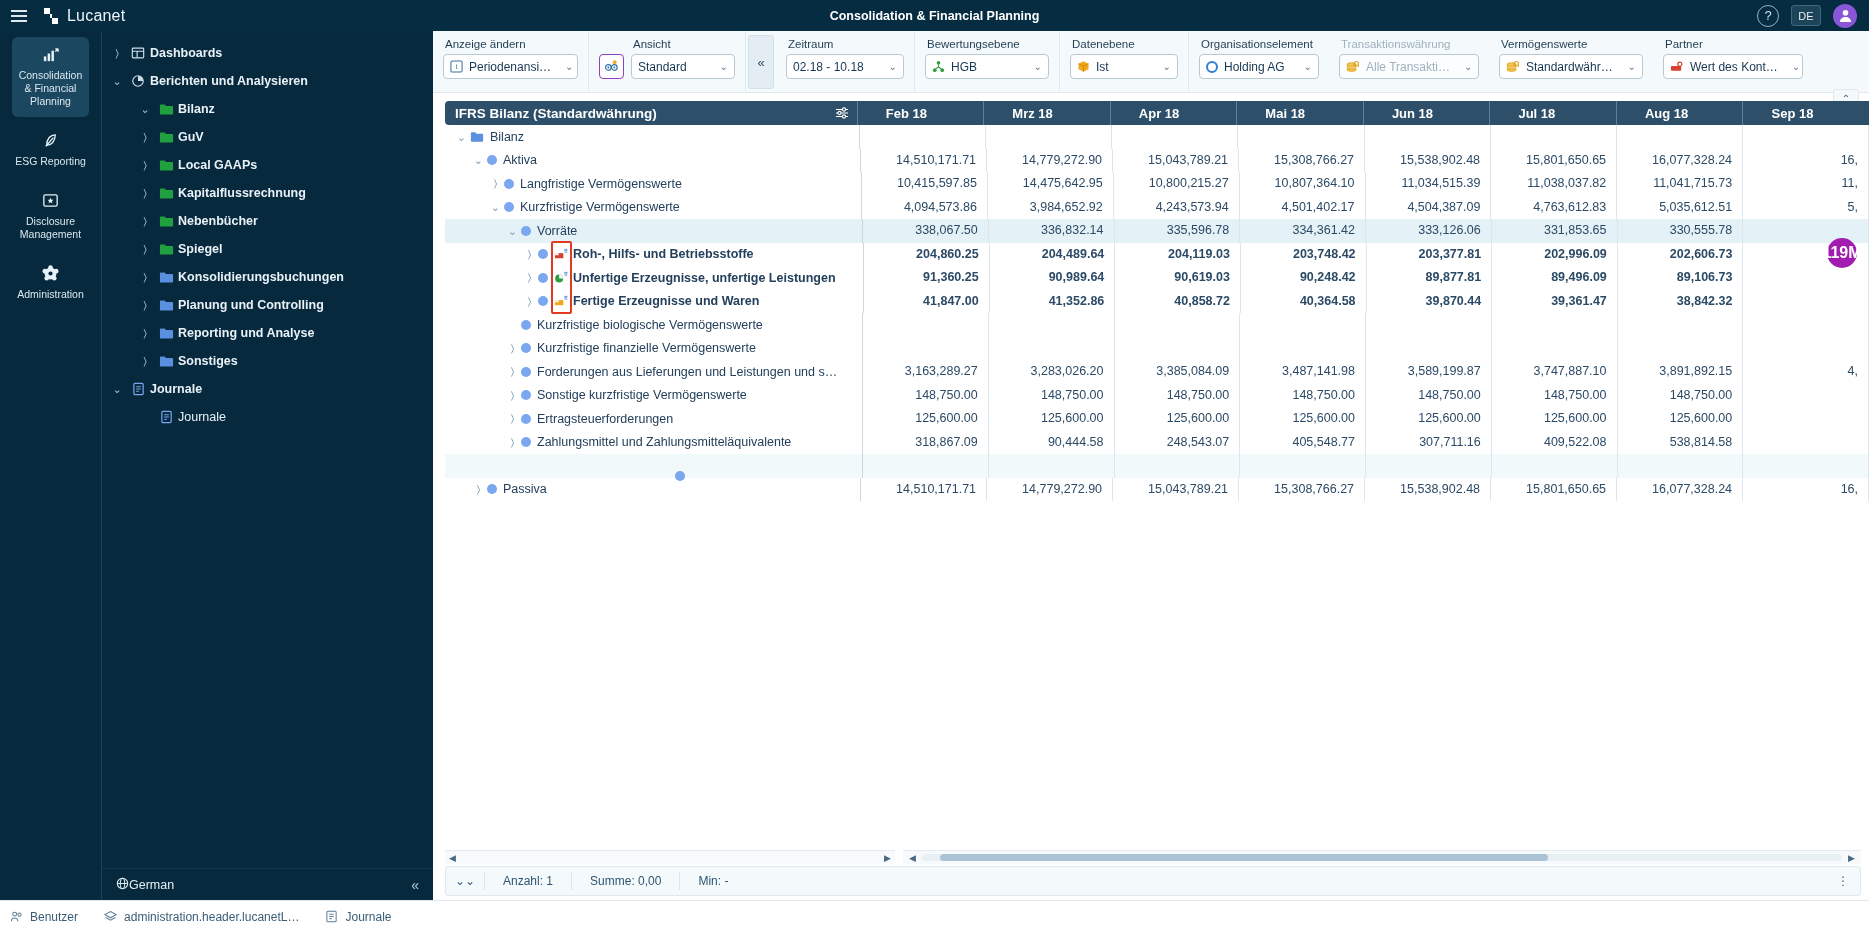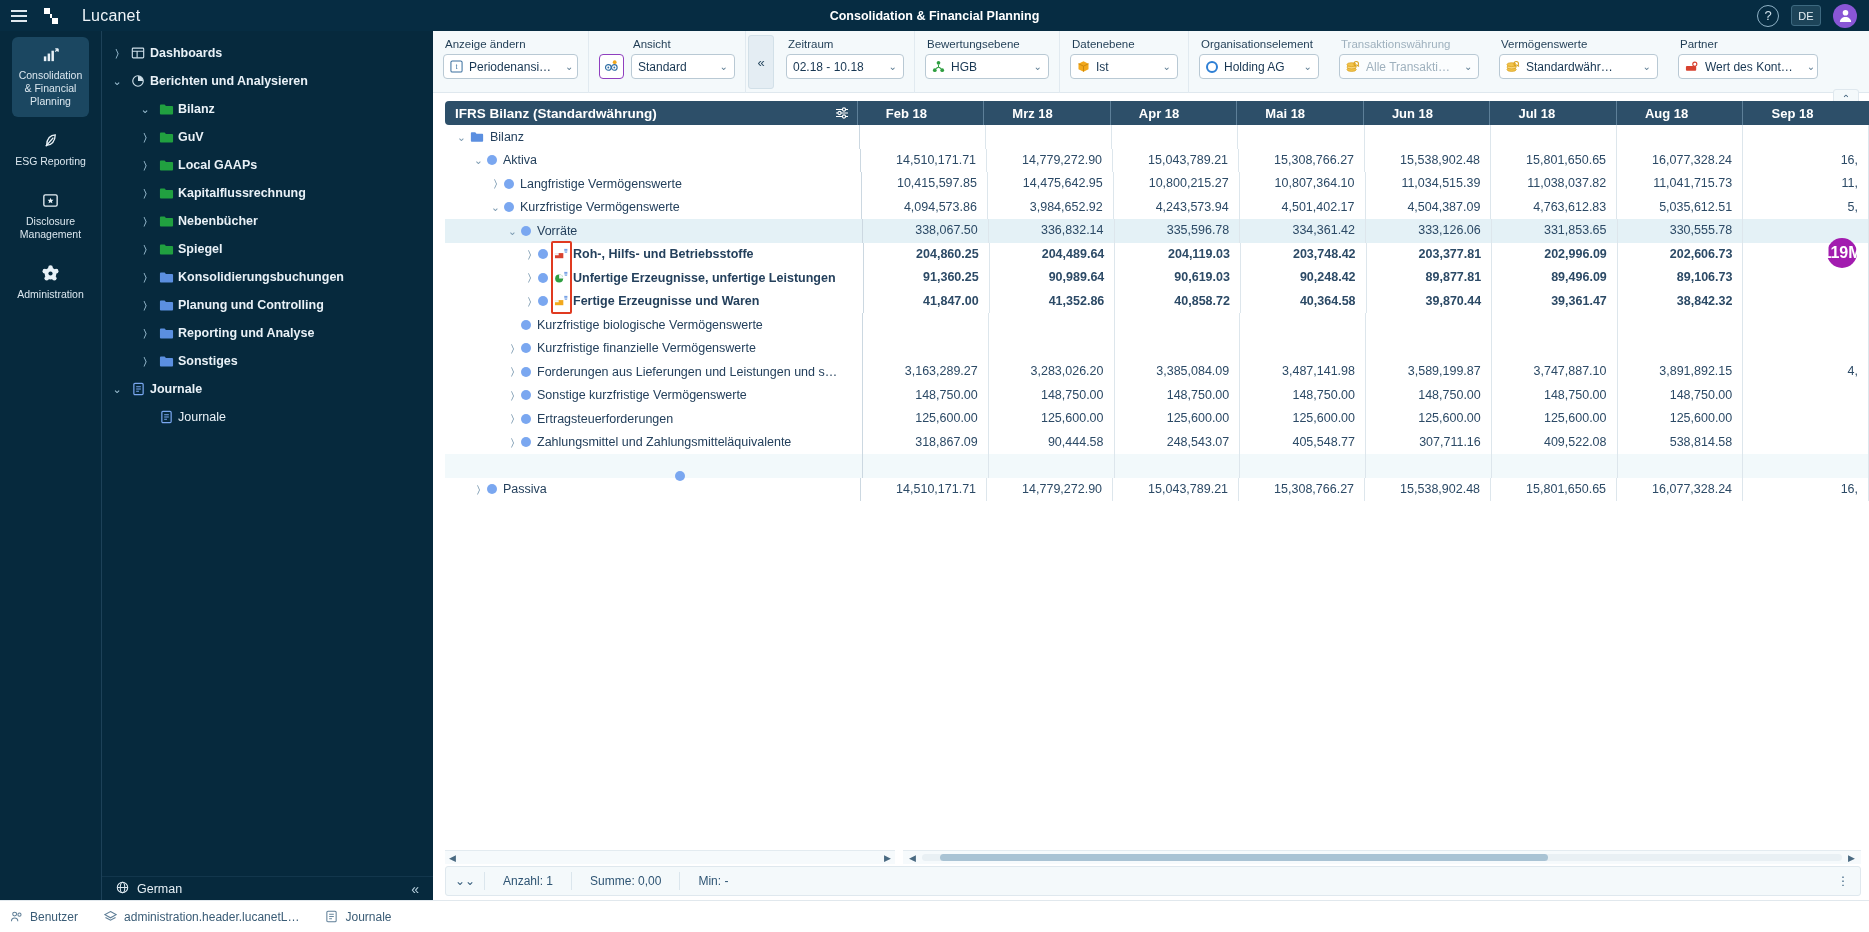--- a/index.html
+++ b/index.html
@@ -11,21 +11,21 @@
   }
   body { position: relative; }
 
   
   .topbar {
     position: absolute; top: 0; left: 0; width: 1869px; height: 31px;
     background: #062c42; color: #fff; display: flex; align-items: center;
   }
   .topbar .hamburger { width: 38px; display:flex; align-items:center; justify-content:center; cursor:pointer; }
   .topbar .hamburger span { display:block; width:16px; height:2px; background:#dfe8ee; box-shadow:0 5px 0 #dfe8ee, 0 -5px 0 #dfe8ee; }
-  .brand { display: flex; align-items: center; gap: 22px; margin-left: 4px; }
+  .brand { display: flex; align-items: center; gap: 7px; margin-left: 4px; }
   .brand .logo {
     width: 18px; height: 18px; position: relative;
   }
   .brand .logo svg { display:block; }
   .brand .name { font-size: 16px; letter-spacing: .2px; color:#eef4f8; }
   .topbar .title {
     position:absolute; left:0; right:0; text-align:center; font-size: 12.5px;
     font-weight: 700; color: #ffffff; pointer-events:none;
   }
   .topbar .right { margin-left:auto; display:flex; align-items:center; gap:12px; padding-right:12px; }
@@ -73,22 +73,22 @@
   .nav-row .nlabel { font-weight:700; white-space:nowrap; }
   .nav-row.leaf .nlabel { font-weight:400; }
   .nav-row .nlabel.sel {
     background:#20536e; border:1px solid #3e7592; border-radius:3px;
     padding:1px 6px; margin-left:-3px; width:182px; font-weight:400;
   }
   .lvl1 { padding-left:6px; }
   .lvl2 { padding-left:34px; }
   .lvl3 { padding-left:62px; }
   .nav-footer {
-    position:absolute; left:0; right:0; bottom:0; height:24px;
-    display:flex; align-items:center; gap:8px; padding:0 14px;
+    position:absolute; left:0; right:0; bottom:0; height:32px;
+    display:flex; align-items:center; gap:0; padding:0 14px;
     color:#e6eff5; font-size:12.5px; border-top:1px solid #12364c;
   }
   .nav-footer .collapse { margin-left:auto; color:#b7d0de; font-size:14px; cursor:pointer; }
 
   
   .main {
     position:absolute; top:31px; left:433px; right:0; bottom:32px; background:#f3f8fa;
   }
   .toolbar {
     position:absolute; top:0; left:0; right:0; height:62px; background:#f4f9fb;
@@ -550,21 +550,21 @@
           </span>
           <span>Alle Transakti…</span>
           <span class="caret">⌄</span>
         </div>
       </div>
     </div>
 
     <div class="tb-group nb">
       <span class="tb-label">Vermögenswerte</span>
       <div class="tb-row">
-        <div class="select" style="width:159px">
+        <div class="select" style="width:144px">
           <span class="sicon">
             <svg width="14" height="13" viewBox="0 0 15 14">
                 <ellipse cx="6" cy="10.2" rx="5" ry="2.1" fill="#f2c44c" stroke="#d9a11e" stroke-width=".8"></ellipse>
                 <ellipse cx="6" cy="7.6" rx="5" ry="2.1" fill="#f7d478" stroke="#d9a11e" stroke-width=".8"></ellipse>
                 <ellipse cx="6" cy="5" rx="5" ry="2.1" fill="#f2c44c" stroke="#d9a11e" stroke-width=".8"></ellipse>
                 <circle cx="11" cy="4" r="2.4" fill="none" stroke="#d9a11e" stroke-width="1.1"></circle>
                 <path d="M12.7 5.8 14 7" stroke="#d9a11e" stroke-width="1.1"></path>
               </svg>
           </span>
           <span>Standardwähr…</span>

